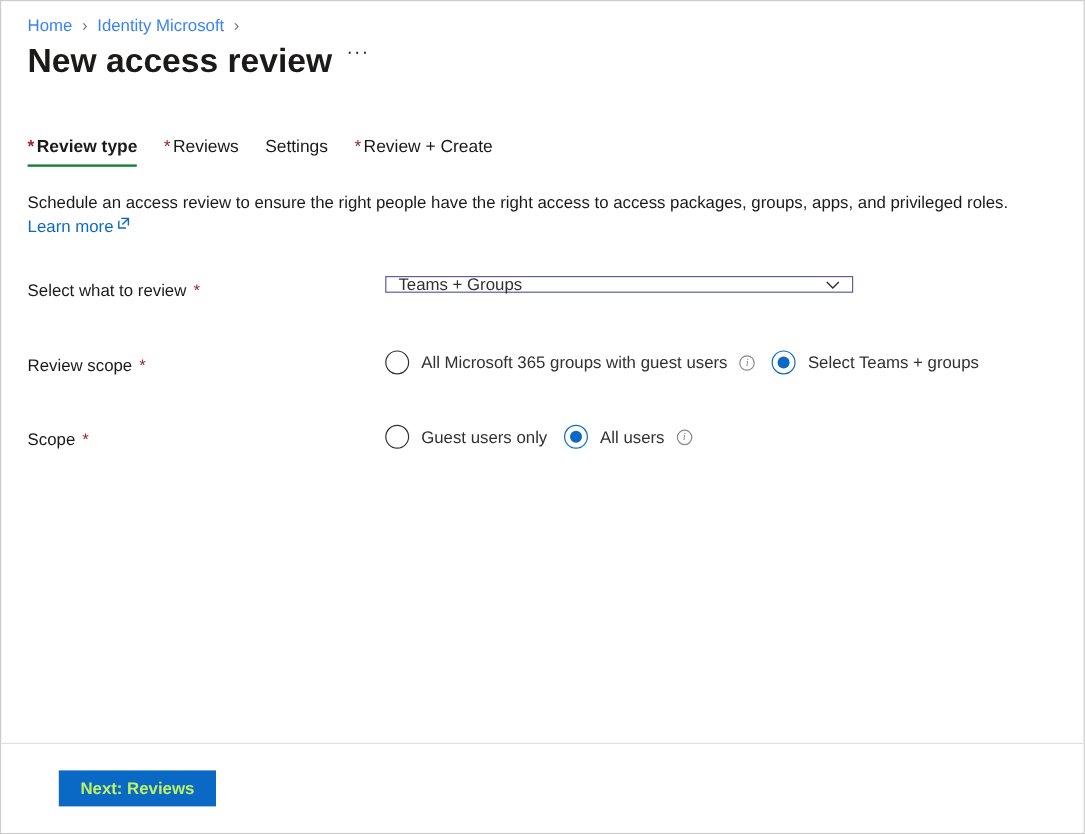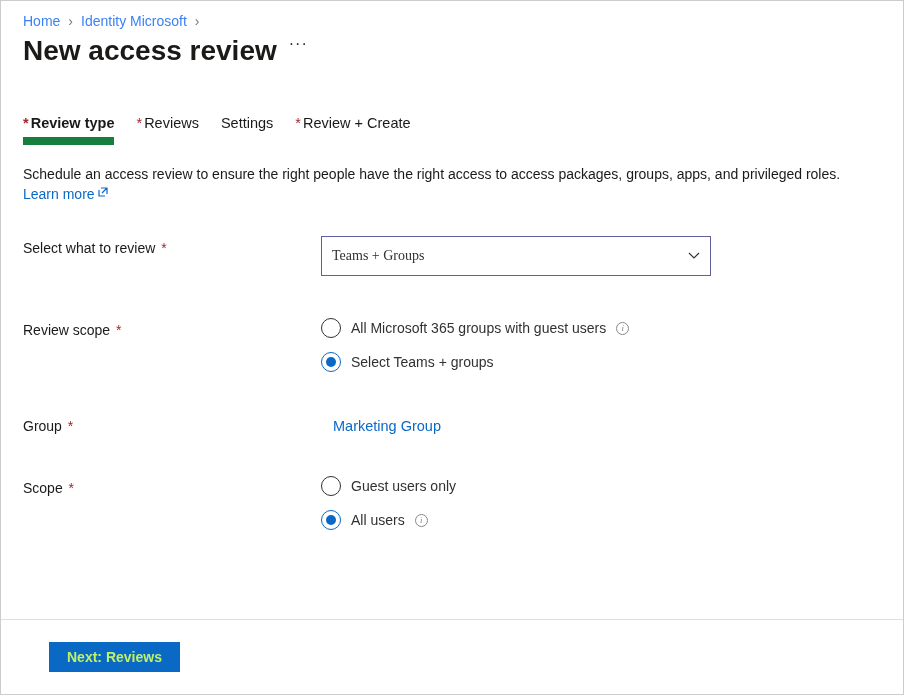--- a/index.html
+++ b/index.html
@@ -59,21 +59,21 @@
     }
     .tab {
       font-size: 14.5px;
       color: #1b1a19;
       padding-bottom: 6px;
       cursor: pointer;
       border-bottom: 2px solid transparent;
     }
     .tab.active {
       font-weight: 600;
-      border-bottom: 8px solid #15803d;
+      border-bottom: 2px solid #15803d;
     }
     .tab .req {
       color: #a4262c;
       margin-right: 2px;
     }
     .description {
       margin-top: 20px;
       font-size: 14px;
       color: #1b1a19;
       line-height: 1.4;
@@ -107,45 +107,44 @@
     .form-label .req-asterisk {
       color: #a4262c;
       margin-left: 2px;
     }
     .form-control {
       flex: 1;
     }
     .dropdown {
       position: relative;
       width: 390px;
-      height: 40px;
+      height: 14px;
       border: 1px solid #605e9c;
       background: #fff;
       display: flex;
       align-items: center;
       padding: 0 10px;
       cursor: pointer;
       font-size: 14px;
-      font-family: Liberation Serif, serif;
     }
     .dropdown .chev {
       position: absolute;
       right: 10px;
       top: 50%;
       transform: translateY(-50%);
       width: 12px;
       height: 12px;
     }
     .dropdown .chev svg {
       width: 12px;
       height: 12px;
     }
     .radio-group {
       display: flex;
-      flex-direction: column;
+      flex-direction: row;
       gap: 14px;
     }
     .radio-option {
       display: flex;
       align-items: center;
       gap: 10px;
       cursor: pointer;
       font-size: 14px;
     }
     .radio-outer {
@@ -290,28 +289,20 @@
           <div class="radio-option">
             <span class="radio-outer selected">
                 <span class="radio-inner"></span>
               </span>
             <span>Select Teams + groups</span>
           </div>
         </div>
       </div>
     </div>
 
-    <div class="form-row">
-      <div class="form-label">
-        <span>Group</span><span class="req-asterisk">&nbsp;*</span>
-      </div>
-      <div class="form-control">
-        <span class="group-link">Marketing Group</span>
-      </div>
-    </div>
 
     <div class="form-row">
       <div class="form-label">
         <span>Scope</span><span class="req-asterisk">&nbsp;*</span>
       </div>
       <div class="form-control">
         <div class="radio-group">
           <div class="radio-option">
             <span class="radio-outer"></span>
             <span>Guest users only</span>

